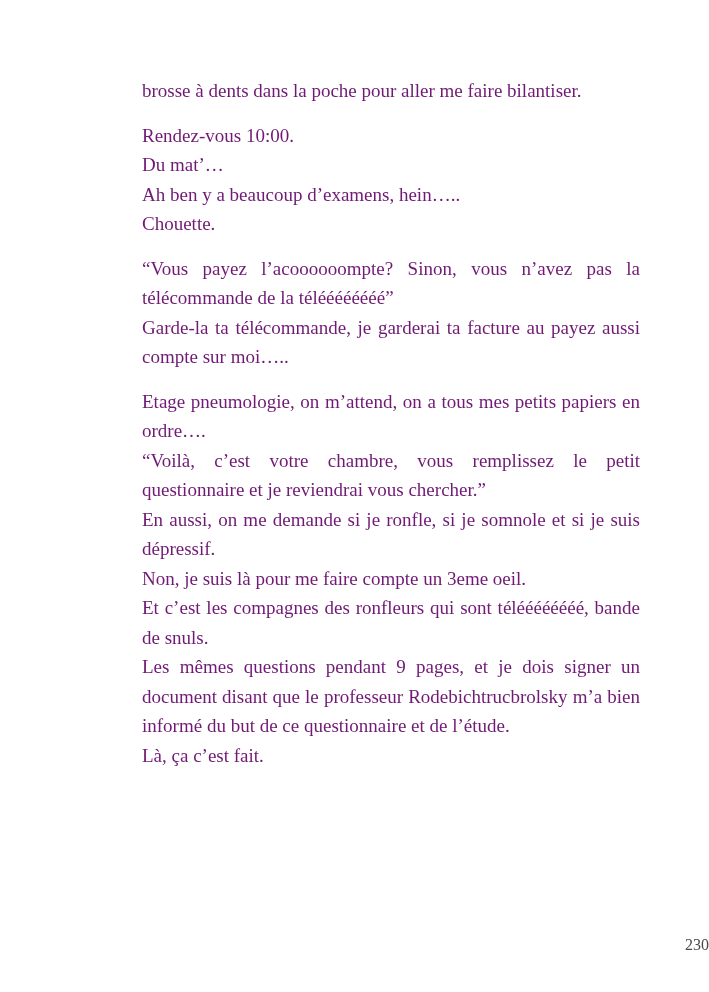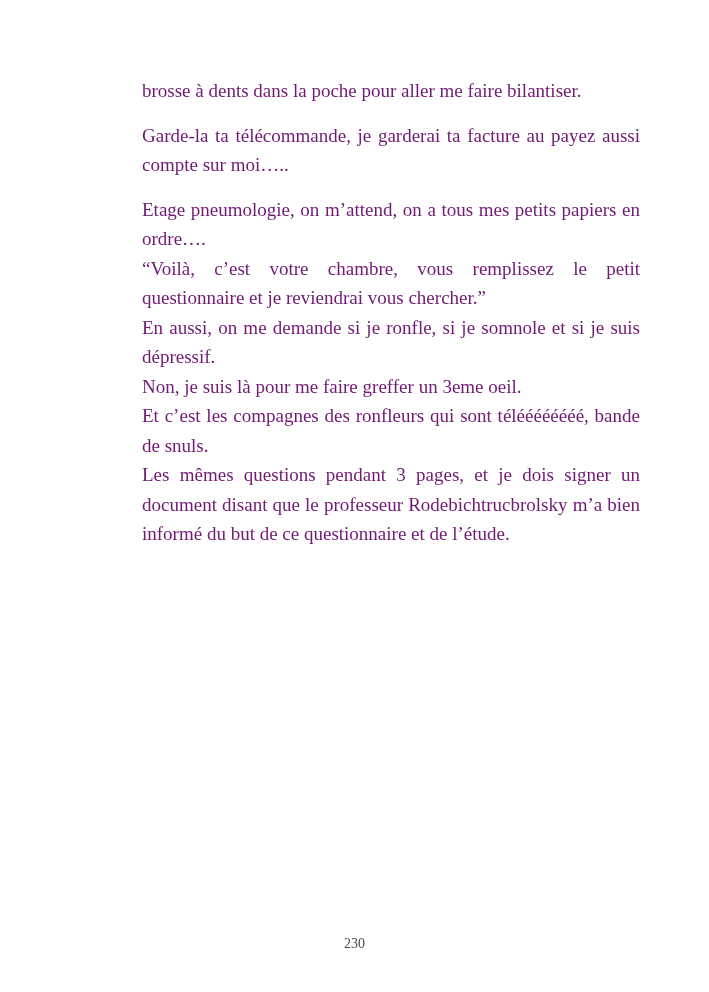--- a/index.html
+++ b/index.html
@@ -39,40 +39,48 @@
   }
   .group p {
     margin: 0;
     padding: 0;
   }
   .page-number {
     position: absolute;
     left: 0;
     top: 936px;
     width: 709px;
-    text-align: center;
+    text-align: right;
     font-family: "Liberation Serif", "DejaVu Serif", serif;
-    font-size: 14px;
+    font-size: 16px;
     color: #4a4a4a;
   }
 </style>
 </head>
 <body>
 
 <div class="page">
   <div class="text-block">
       <div class="group">
         <p>brosse à dents dans la poche pour aller me faire bilantiser.</p>
       </div>
       <div class="group">
+        <p>Rendez-vous 10:00.</p>
+        <p>Du mat’…</p>
+        <p>Ah ben y a beaucoup d’examens, hein…..</p>
+        <p>Chouette.</p>
+      </div>
+      <div class="group">
+        <p>“Vous payez l’acoooooompte? Sinon, vous n’avez pas la télécommande de la téléééééééé”</p>
         <p>Garde-la ta télécommande, je garderai ta facture au payez aussi compte sur moi…..</p>
       </div>
       <div class="group">
         <p>Etage pneumologie, on m’attend, on a tous mes petits papiers en ordre….</p>
         <p>“Voilà, c’est votre chambre, vous remplissez le petit questionnaire et je reviendrai vous chercher.”</p>
         <p>En aussi, on me demande si je ronfle, si je somnole et si je suis dépressif.</p>
-        <p>Non, je suis là pour me faire greffer un 3eme oeil.</p>
+        <p>Non, je suis là pour me faire compte un 3eme oeil.</p>
         <p>Et c’est les compagnes des ronfleurs qui sont téléééééééé, bande de snuls.</p>
-        <p>Les mêmes questions pendant 3 pages, et je dois signer un document disant que le professeur Rodebichtrucbrolsky m’a bien informé du but de ce questionnaire et de l’étude.</p>
+        <p>Les mêmes questions pendant 9 pages, et je dois signer un document disant que le professeur Rodebichtrucbrolsky m’a bien informé du but de ce questionnaire et de l’étude.</p>
+        <p>Là, ça c’est fait.</p>
       </div>
     </div>
   <div class="page-number">230</div>
 </div>
 
 </body></html>

